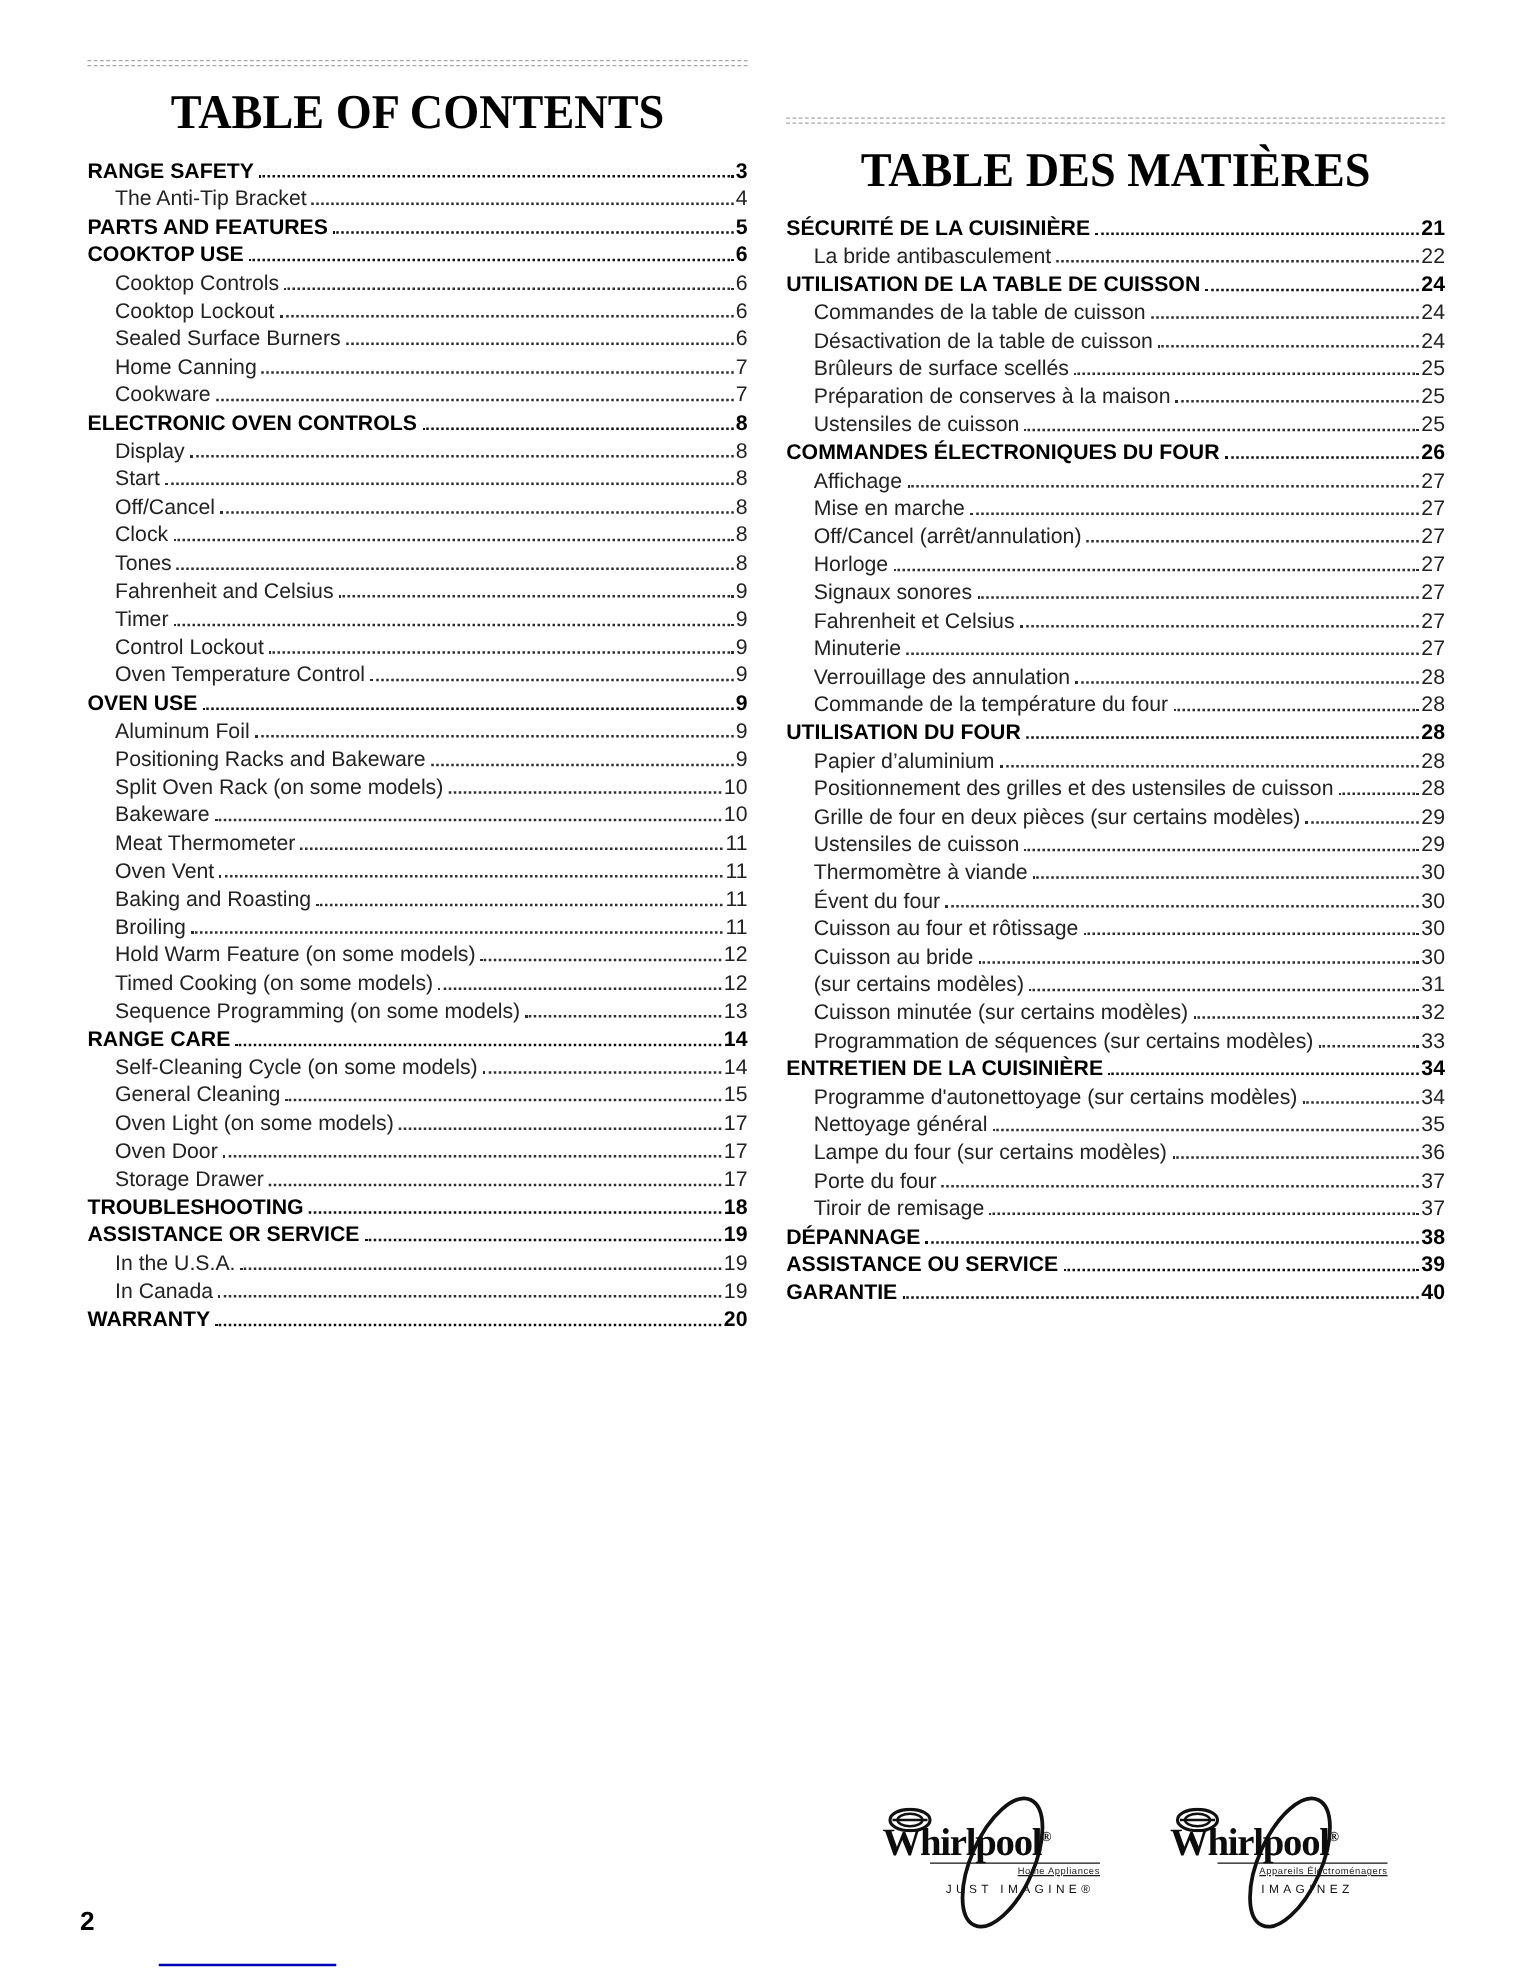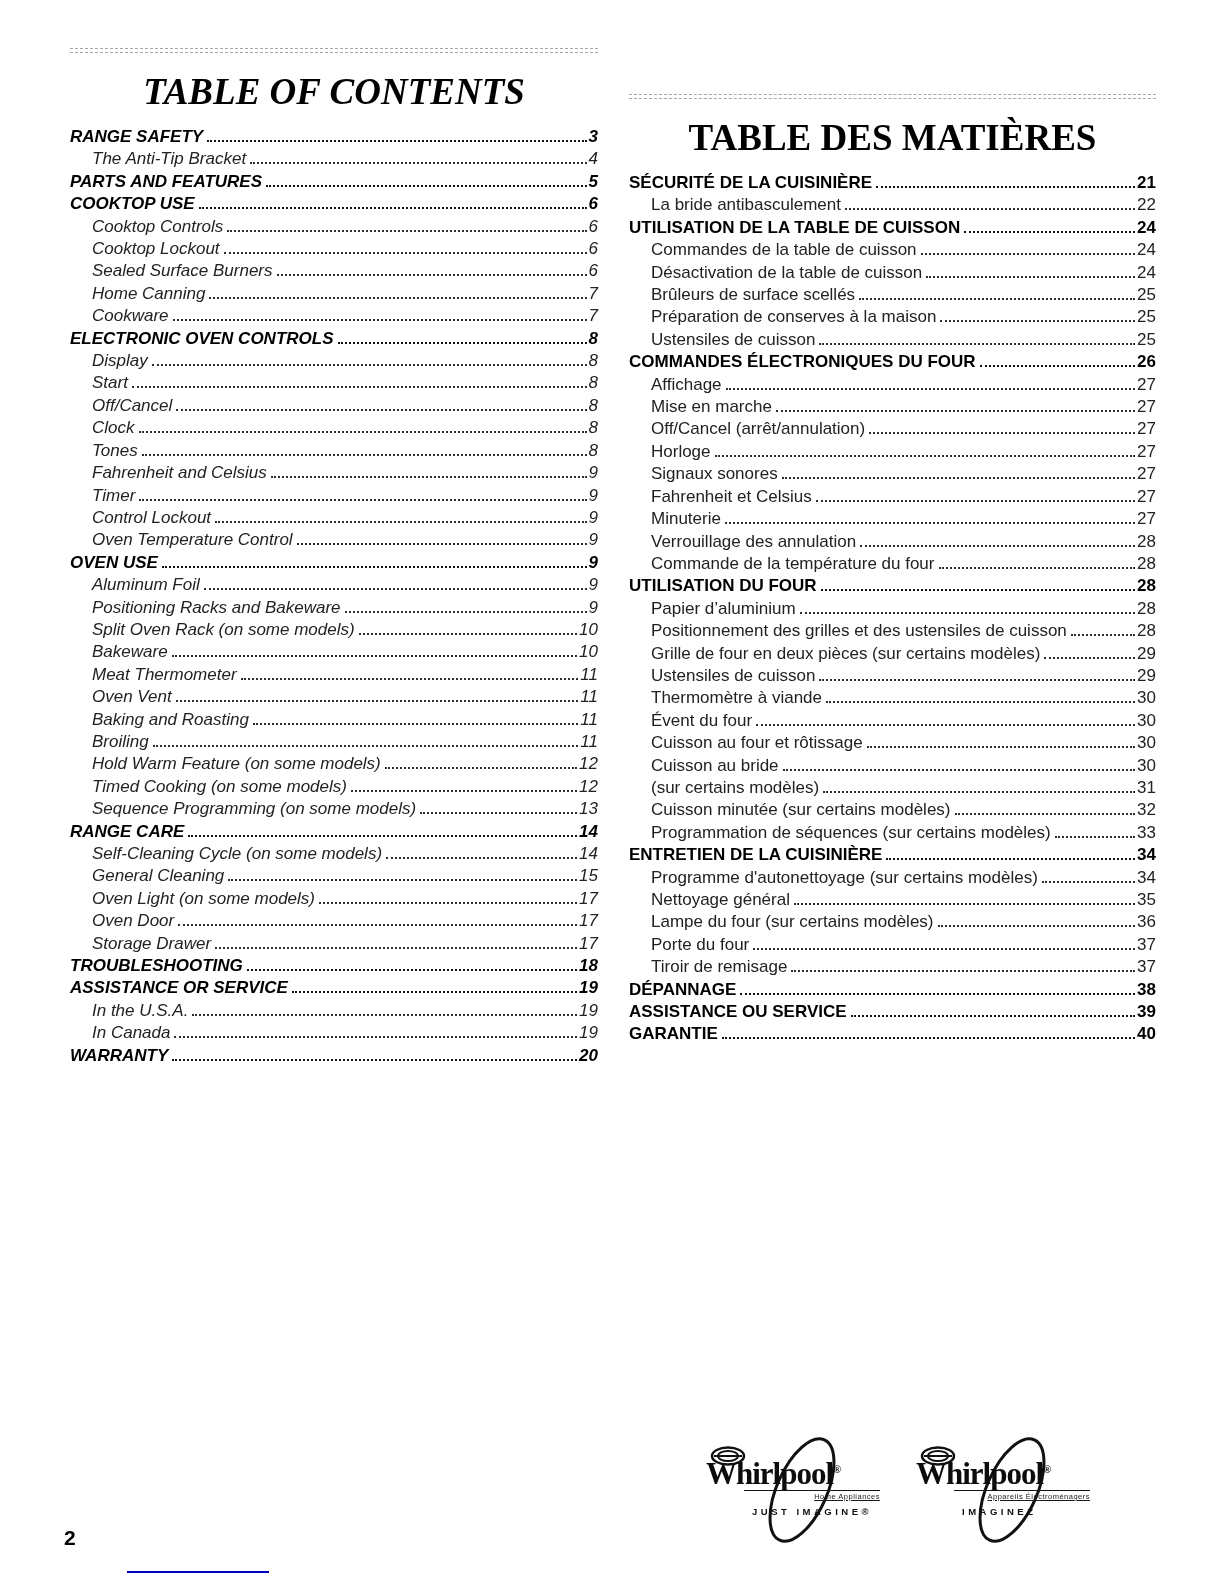--- a/index.html
+++ b/index.html
@@ -4,21 +4,21 @@
 <style>
   * { margin:0; padding:0; box-sizing:border-box; }
   html,body { background:#ffffff; }
   body {
     width:1224px; height:1584px; position:relative;
     font-family:"Liberation Sans", sans-serif;
     color:#111;
     overflow:hidden;
   }
   .col { position:absolute; top:48px; }
-  .col-left  { left:70px;  width:528px;font-style:italic; }
+  .col-left  { left:70px;  width:528px; }
   .col-right { left:629px; width:527px;margin-top:46px; }
   .rule {
     height:5px;
     border-top:1px dashed #a8a8a8;
     border-bottom:1px dashed #a8a8a8;
   }
   .toc-title {
     font-family:"Liberation Serif", serif;
     font-weight:bold;
     font-size:37px;
@@ -43,42 +43,42 @@
     flex:1 1 auto;
     min-width:10px;
     border-bottom:2px dotted #2e2e2e;
     margin:0 2px 3px 4px;
     height:1px;
   }
   .row.head .leader { border-bottom:2px dotted #111; }
   .pg { flex:0 0 auto; }
 
   
-  .footer { position:absolute; left:700px; top:1438px; display:flex; gap:30px; }
+  .footer { position:absolute; left:700px; top:1438px; display:flex; gap:50px; }
   .logo { position:relative; width:180px; height:105px; }
   .swoosh { position:absolute; left:0; top:0; overflow:visible; }
   .emblem { position:absolute; left:10px; top:8px; }
   .wordmark {
     position:absolute; left:6px; top:18px; width:170px;
     font-family:"Liberation Serif", serif;
     font-weight:bold; font-size:31px; color:#0c0c0c;
     letter-spacing:-1px;
   }
   .wordmark sup { font-size:11px; vertical-align:super; letter-spacing:0; }
   .subtext {
     position:absolute; left:44px; top:52px; width:136px;
     font-size:7.5px; color:#1a1a1a; letter-spacing:0.5px;
     border-top:1px solid #141414; padding-top:1px;
     text-align:right;
     text-decoration:underline;
   }
   .tagline {
     position:absolute; left:52px; top:68px; width:128px;
-    font-size:9.5px; font-weight:bold; letter-spacing:3.5px; color:#101010;
-    white-space:nowrap;
+    font-size:9.5px; font-weight:normal; letter-spacing:3.5px; color:#101010;
+    text-align:center; white-space:nowrap;
   }
   .page-number {
     position:absolute; left:64px; top:1526px;
     font-size:21px; font-weight:bold; color:#000;
   }
   .footer-line {
     position:absolute; left:127px; top:1571px;
     width:142px; height:2px; background:#0000bb;
   }
 </style>

